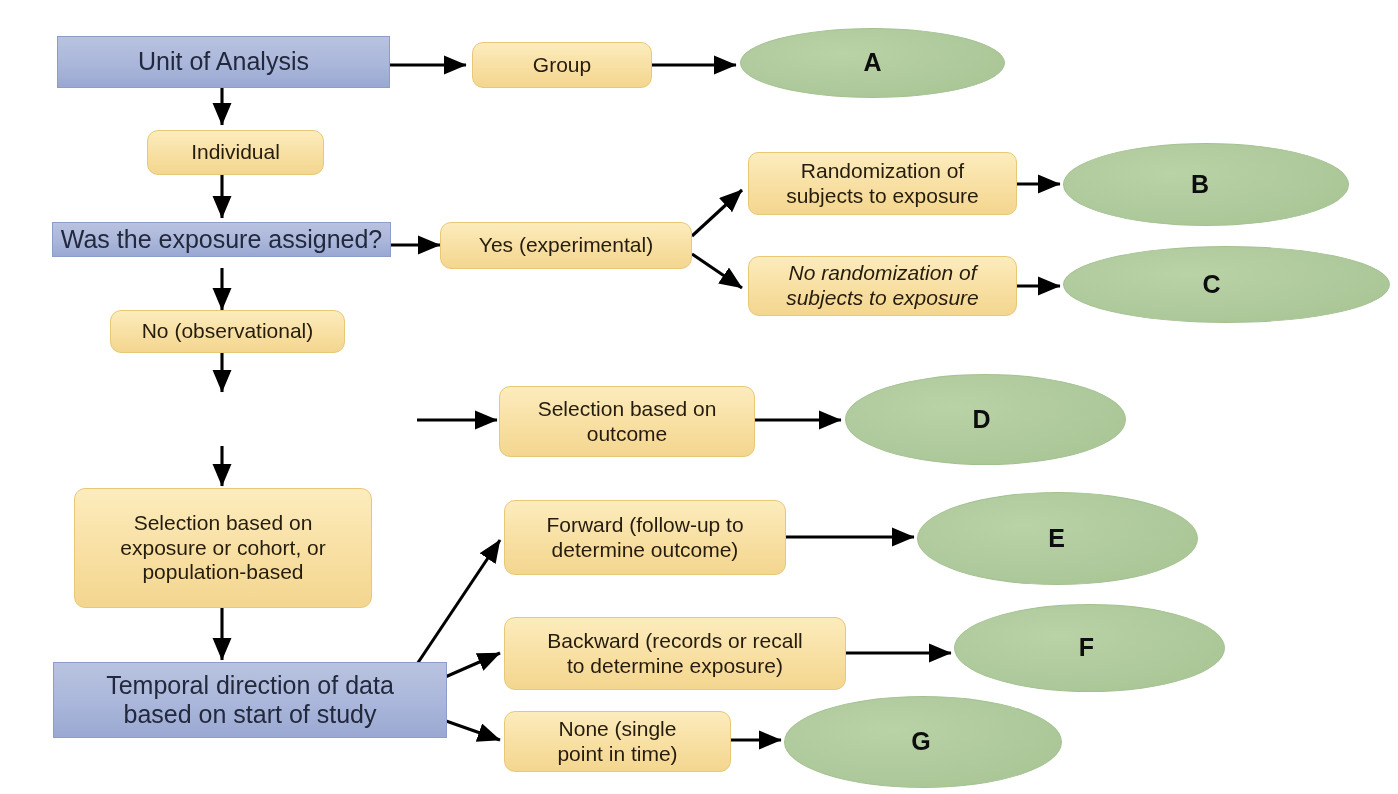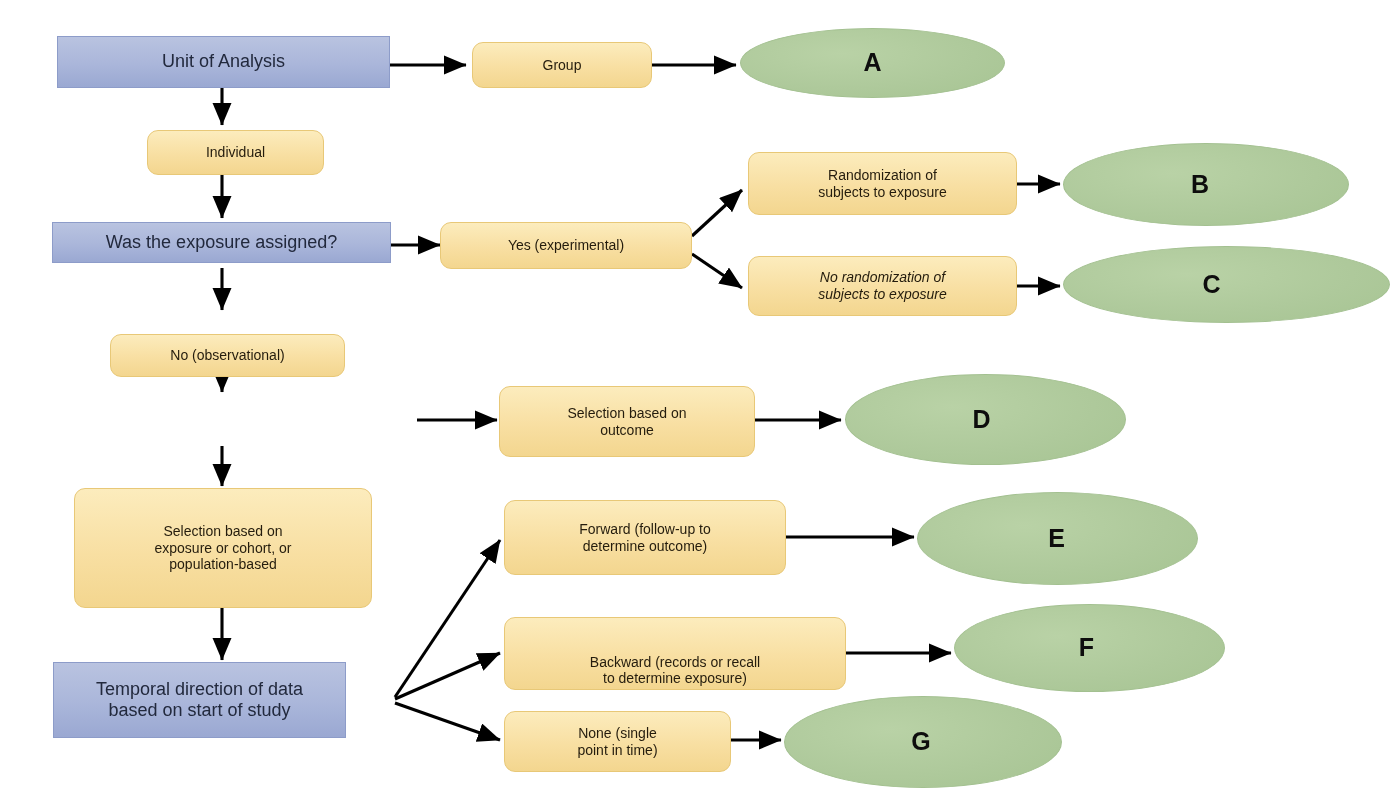--- a/index.html
+++ b/index.html
@@ -32,28 +32,28 @@
     justify-content: center;
     text-align: center;
     box-sizing: border-box;
     color: #1c1c1c;
     line-height: 1.18;
   }
   .node.decision {
     background: linear-gradient(180deg, #b9c3e0 0%, #aab6da 55%, #9aa8d2 100%);
     border: 1px solid #8d9cc9;
     color: #22293d;
-    font-size: 18px;
+    font-size: 25px;
     padding: 2px 8px;
   }
   .node.option {
     background: linear-gradient(180deg, #fcecbd 0%, #f8dfa2 55%, #f3d68f 100%);
     border: 1px solid #e8c877;
     border-radius: 11px;
-    font-size: 14px;
+    font-size: 21px;
     color: #241c0d;
     padding: 2px 9px;
   }
   .node.result {
     background: radial-gradient(ellipse at 38% 36%, #b9d2a6 0%, #aec99b 58%, #a6c492 100%);
     border: 1px solid #a3c090;
     border-radius: 50%;
     font-size: 25px;
     font-weight: bold;
     color: #0d0d0d;
@@ -126,47 +126,47 @@
   </div>
 
   <div class="node result" style="left:740px; top:28px; width:265px; height:70px;">
     <span>A</span>
   </div>
 
   <div class="node option" style="left:135px; top:130px; width:177px; height:45px;margin-left:12px;">
     <span class="nowrap">Individual</span>
   </div>
 
-  <div class="node option" style="left:748px; top:152px; width:269px; height:63px; flex-direction:column;">
+  <div class="node option" style="left:748px; top:152px; width:269px; height:63px; flex-direction:column;border-radius:10px;">
     <span class="nowrap">Randomization of</span>
     <span class="nowrap">subjects to exposure</span>
   </div>
 
   <div class="node result" style="left:1063px; top:143px; width:286px; height:83px;">
     <span style="position:relative; left:-6px;">B</span>
   </div>
 
-  <div class="node decision" style="left:52px; top:222px; width:339px; height:41px;">
+  <div class="node decision" style="left:52px; top:222px; width:339px; height:35px;">
     <span class="nowrap">Was the exposure assigned?</span>
   </div>
 
   <div class="node option" style="left:440px; top:222px; width:252px; height:47px;">
     <span class="nowrap">Yes (experimental)</span>
   </div>
 
   <div class="node option" style="left:748px; top:256px; width:269px; height:60px; flex-direction:column;font-style:italic;">
     <span class="nowrap">No randomization of</span>
     <span class="nowrap">subjects to exposure</span>
   </div>
 
   <div class="node result" style="left:1063px; top:246px; width:327px; height:77px;">
     <span style="position:relative; left:-15px;">C</span>
   </div>
 
-  <div class="node option" style="left:110px; top:310px; width:235px; height:43px;margin-top:24px;">
+  <div class="node option" style="left:110px; top:310px; width:235px; height:43px;">
     <span class="nowrap">No (observational)</span>
   </div>
 
 
   <div class="node option" style="left:499px; top:386px; width:256px; height:71px; flex-direction:column;">
     <span class="nowrap">Selection based on</span>
     <span class="nowrap">outcome</span>
   </div>
 
   <div class="node result" style="left:845px; top:374px; width:281px; height:91px;">
@@ -181,30 +181,30 @@
 
   <div class="node option" style="left:504px; top:500px; width:282px; height:75px; flex-direction:column;">
     <span class="nowrap">Forward (follow-up to</span>
     <span class="nowrap">determine outcome)</span>
   </div>
 
   <div class="node result" style="left:917px; top:492px; width:281px; height:93px;">
     <span style="position:relative; left:-1px;">E</span>
   </div>
 
-  <div class="node option" style="left:504px; top:617px; width:342px; height:73px; flex-direction:column;justify-content:flex-end;">
+  <div class="node option" style="left:504px; top:617px; width:342px; height:73px; flex-direction:column;">
     <span class="nowrap">Backward (records or recall</span>
     <span class="nowrap">to determine exposure)</span>
   </div>
 
   <div class="node result" style="left:954px; top:604px; width:271px; height:88px;">
     <span style="position:relative; left:-3px;">F</span>
   </div>
 
-  <div class="node decision" style="left:53px; top:662px; width:293px; height:76px; flex-direction:column;">
+  <div class="node decision" style="left:53px; top:662px; width:394px; height:76px; flex-direction:column;">
     <span class="nowrap">Temporal direction of data</span>
     <span class="nowrap">based on start of study</span>
   </div>
 
   <div class="node option" style="left:504px; top:711px; width:227px; height:61px; flex-direction:column;">
     <span class="nowrap">None (single</span>
     <span class="nowrap">point in time)</span>
   </div>
 
   <div class="node result" style="left:784px; top:696px; width:278px; height:92px;">

